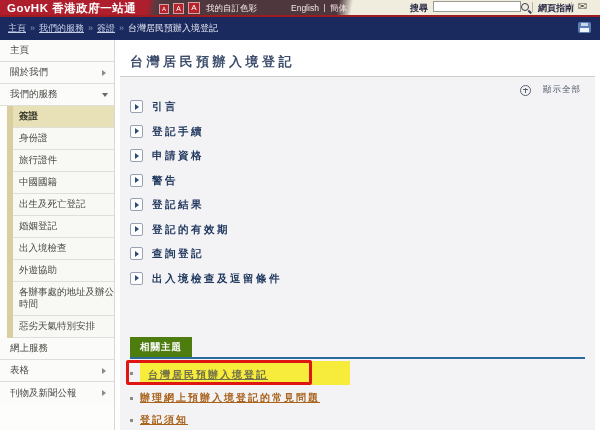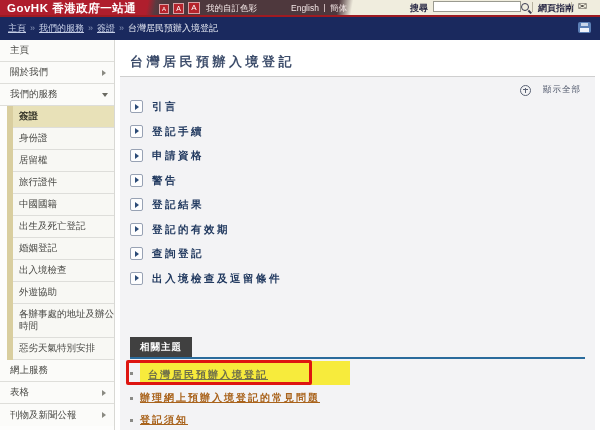--- a/index.html
+++ b/index.html
@@ -70,21 +70,21 @@
   .showall-icon::after{content:"";position:absolute;left:3.5px;top:2px;width:1px;height:5px;background:#5A6274;}
   .showall-label{font-size:8.5px;color:#4E566A;letter-spacing:1px;}
 
   .acc-list{position:absolute;left:10px;top:60px;}
   .acc-row{display:flex;align-items:flex-start;height:24.5px;gap:9px;cursor:pointer;}
   .acc-icon{width:11px;height:11px;border:1px solid #98A2B4;border-radius:2px;background:#FDFDFE;position:relative;flex:0 0 auto;}
   .acc-icon::after{content:"";position:absolute;left:4px;top:2.5px;width:0;height:0;border-left:4px solid #2B4A76;border-top:3px solid transparent;border-bottom:3px solid transparent;}
   .acc-label{font-size:10.5px;font-weight:bold;color:#21395F;letter-spacing:2.5px;white-space:nowrap;}
 
   .related{position:absolute;left:0;top:296px;width:475px;}
-  .rel-tab{display:inline-block;margin-left:10px;background:#404040;color:#fff;font-size:9.5px;font-weight:bold;padding:4px 10px 3px;letter-spacing:1px;cursor:default;}
+  .rel-tab{display:inline-block;margin-left:10px;background:#4d7c0f;color:#fff;font-size:9.5px;font-weight:bold;padding:4px 10px 3px;letter-spacing:1px;cursor:default;}
   .rel-rule{margin-left:10px;width:455px;height:2px;background:#2A6B9C;}
   .rel-row{position:relative;display:flex;align-items:center;margin:6px 0 0 10px;height:16px;}
   .bullet{width:3px;height:3px;background:#8A8A86;margin-right:7px;flex:0 0 auto;}
   .rel-link{font-size:10px;font-weight:bold;letter-spacing:2px;color:#A9631C;text-decoration:underline;cursor:pointer;white-space:nowrap;}
   .rel-row.hl-row{height:22px;margin-top:3px;}
   .hl-bg{display:inline-block;background:#F7EB3C;padding:3px 6px 3px 8px;width:196px;}
   .hl-bg .rel-link{color:#70704A;}
   .red-box{position:absolute;left:-4px;top:-2px;width:180px;height:19px;border:3px solid #DE1510;border-radius:2px;pointer-events:none;}
 </style>
 </head>
@@ -130,23 +130,20 @@
         <span class="tri-down"></span>
       </div>
     <div class="sub-block">
       <div class="sb-row sub selected">
           <span>簽證</span>
         </div>
       <div class="sb-row sub">
           <span>身份證</span>
         </div>
       <div class="sb-row sub">
-          <span>居留權</span>
-        </div>
-      <div class="sb-row sub">
           <span>旅行證件</span>
         </div>
       <div class="sb-row sub">
           <span>中國國籍</span>
         </div>
       <div class="sb-row sub">
           <span>出生及死亡登記</span>
         </div>
       <div class="sb-row sub">
           <span>婚姻登記</span>

